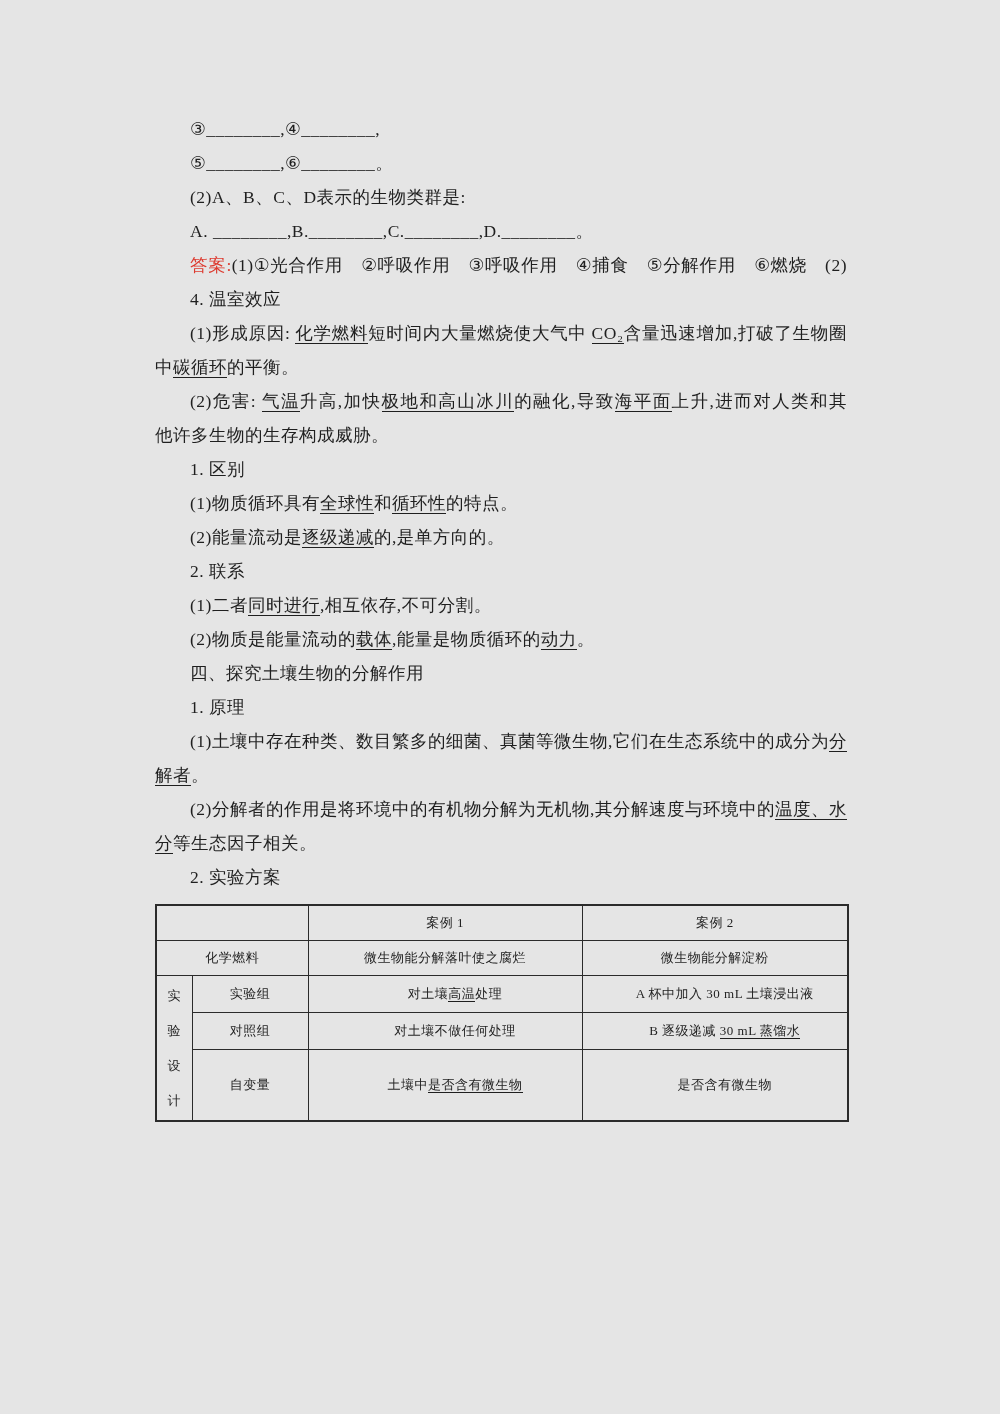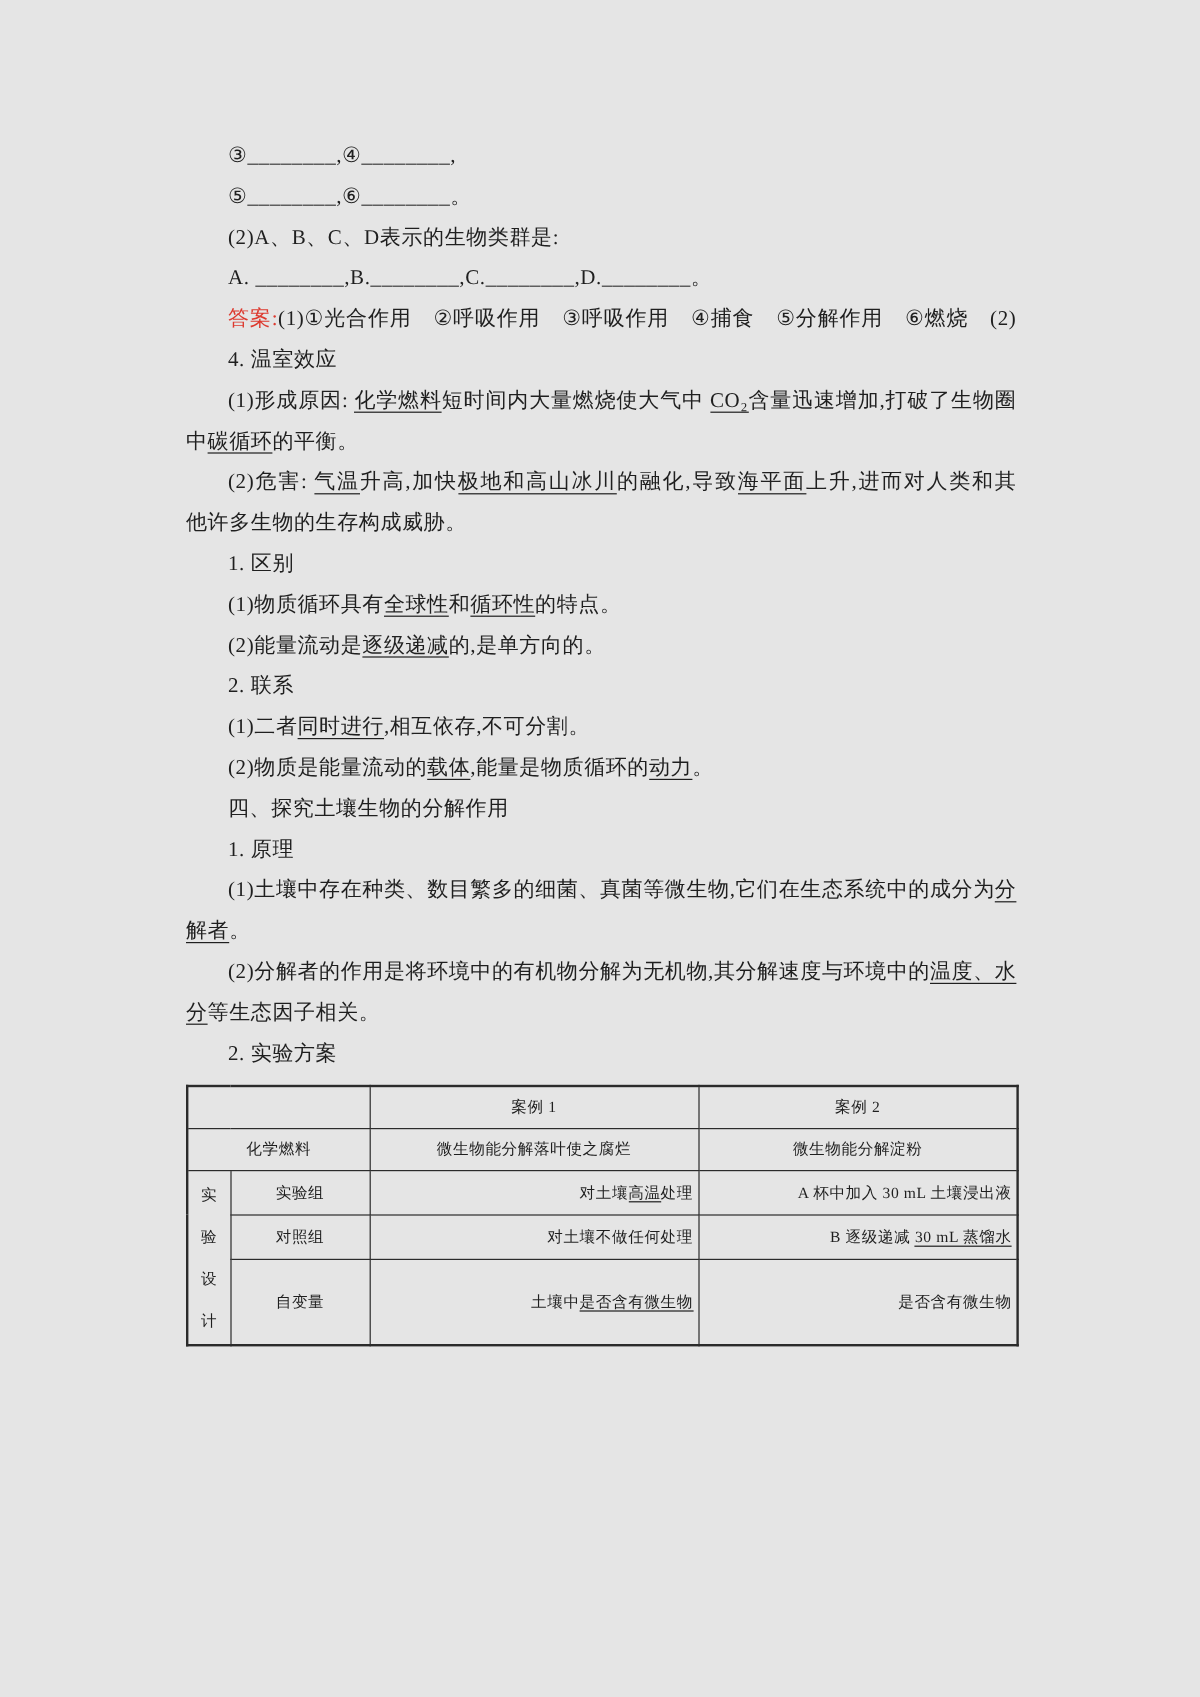--- a/index.html
+++ b/index.html
@@ -49,21 +49,21 @@
     border: 2px solid #2b2b2b;
   }
   table.exp td {
     border: 1.4px solid #2b2b2b;
     text-align: center;
     vertical-align: middle;
     line-height: 24px;
     letter-spacing: 0.5px;
     padding: 2px 4px;
   }
-  table.exp td.left { text-align: right; padding-left: 24px; }
+  table.exp td.left { text-align: center; padding-left: 24px; }
   table.exp col.c1 { width: 36px; }
   table.exp col.c2 { width: 116px; }
   table.exp col.c3 { width: 274px; }
   table.exp col.c4 { width: 266px; }
   table.exp tr.r1 { height: 35px; }
   table.exp tr.r2 { height: 35px; }
   table.exp tr.r3 { height: 36px; }
   table.exp tr.r4 { height: 36px; }
   table.exp tr.r5 { height: 68px; }
   table.exp td.vcell div { line-height: 35px; }

